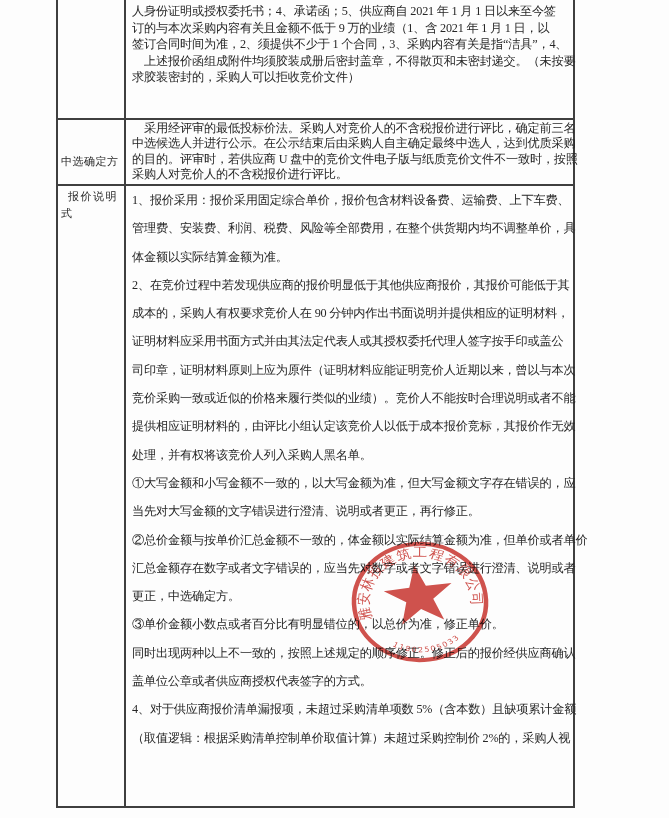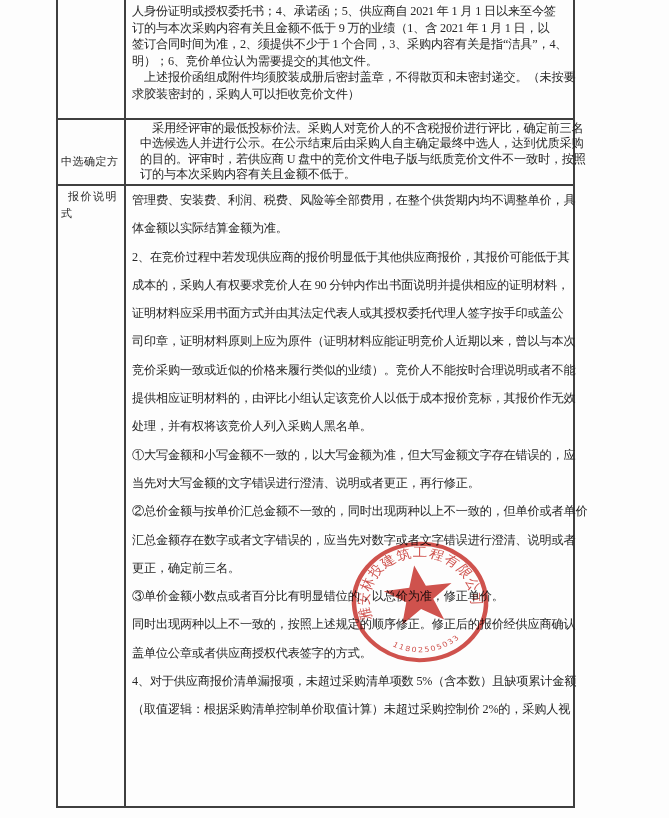--- a/index.html
+++ b/index.html
@@ -30,52 +30,52 @@
   <div class="vline" style="left:124px;top:0;height:806px;"></div>
   <div class="vline" style="left:573px;top:0;height:806px;"></div>
   <div class="hline" style="left:56px;top:118px;width:519px;"></div>
   <div class="hline" style="left:56px;top:184px;width:519px;"></div>
   <div class="hline" style="left:56px;top:806px;width:519px;"></div>
 
   <div class="content r1" style="left:132px;top:3px;">
       <div>人身份证明或授权委托书；4、承诺函；5、供应商自 2021 年 1 月 1 日以来至今签</div>
       <div>订的与本次采购内容有关且金额不低于 9 万的业绩（1、含 2021 年 1 月 1 日，以</div>
       <div>签订合同时间为准，2、须提供不少于 1 个合同，3、采购内容有关是指“洁具”，4、</div>
-      <div>明）；6、竞价单位认为需要提交的其他文件。</div>
       <div>　上述报价函组成附件均须胶装成册后密封盖章，不得散页和未密封递交。（未按要</div>
       <div>求胶装密封的，采购人可以拒收竞价文件）</div>
     </div>
 
   <div class="rowlabel" style="left:61px;top:124px;">
     <div>中选确定方</div>
     <div>式</div>
   </div>
-  <div class="content r2" style="left:132px;top:121px;margin-left:8px;">
+  <div class="content r2" style="left:132px;top:121px;">
       <div>　采用经评审的最低投标价法。采购人对竞价人的不含税报价进行评比，确定前三名</div>
       <div>中选候选人并进行公示。在公示结束后由采购人自主确定最终中选人，达到优质采购</div>
       <div>的目的。评审时，若供应商 U 盘中的竞价文件电子版与纸质竞价文件不一致时，按照</div>
-      <div>订的与本次采购内容有关且金额不低于。</div>
+      <div>采购人对竞价人的不含税报价进行评比。</div>
     </div>
 
   <div class="rowlabel lbl-r3" style="left:68px;top:189px;">报价说明</div>
   <div class="content r3" style="left:132px;top:186px;">
+      <div>1、报价采用：报价采用固定综合单价，报价包含材料设备费、运输费、上下车费、</div>
       <div>管理费、安装费、利润、税费、风险等全部费用，在整个供货期内均不调整单价，具</div>
       <div>体金额以实际结算金额为准。</div>
       <div>2、在竞价过程中若发现供应商的报价明显低于其他供应商报价，其报价可能低于其</div>
       <div>成本的，采购人有权要求竞价人在 90 分钟内作出书面说明并提供相应的证明材料，</div>
       <div>证明材料应采用书面方式并由其法定代表人或其授权委托代理人签字按手印或盖公</div>
       <div>司印章，证明材料原则上应为原件（证明材料应能证明竞价人近期以来，曾以与本次</div>
       <div>竞价采购一致或近似的价格来履行类似的业绩）。竞价人不能按时合理说明或者不能</div>
       <div>提供相应证明材料的，由评比小组认定该竞价人以低于成本报价竞标，其报价作无效</div>
       <div>处理，并有权将该竞价人列入采购人黑名单。</div>
       <div>①大写金额和小写金额不一致的，以大写金额为准，但大写金额文字存在错误的，应</div>
       <div>当先对大写金额的文字错误进行澄清、说明或者更正，再行修正。</div>
-      <div>②总价金额与按单价汇总金额不一致的，同时出现两种以上不一致的，但单价或者单价</div>
+      <div>②总价金额与按单价汇总金额不一致的，体金额以实际结算金额为准，但单价或者单价</div>
       <div>汇总金额存在数字或者文字错误的，应当先对数字或者文字错误进行澄清、说明或者</div>
-      <div>更正，确定前三名。</div>
+      <div>更正，中选确定方。</div>
       <div>③单价金额小数点或者百分比有明显错位的，以总价为准，修正单价。</div>
       <div>同时出现两种以上不一致的，按照上述规定的顺序修正。修正后的报价经供应商确认</div>
       <div>盖单位公章或者供应商授权代表签字的方式。</div>
       <div>4、对于供应商报价清单漏报项，未超过采购清单项数 5%（含本数）且缺项累计金额</div>
       <div>（取值逻辑：根据采购清单控制单价取值计算）未超过采购控制价 2%的，采购人视</div>
     </div>
 
   <svg class="stamp" width="170" height="150" viewBox="338 528 170 150">
     <g transform="translate(420,602) scale(1,0.88) rotate(-8)" fill="none" stroke="none">
       <circle cx="0" cy="0" r="66" stroke="#c8312b" stroke-width="4.5"></circle>

